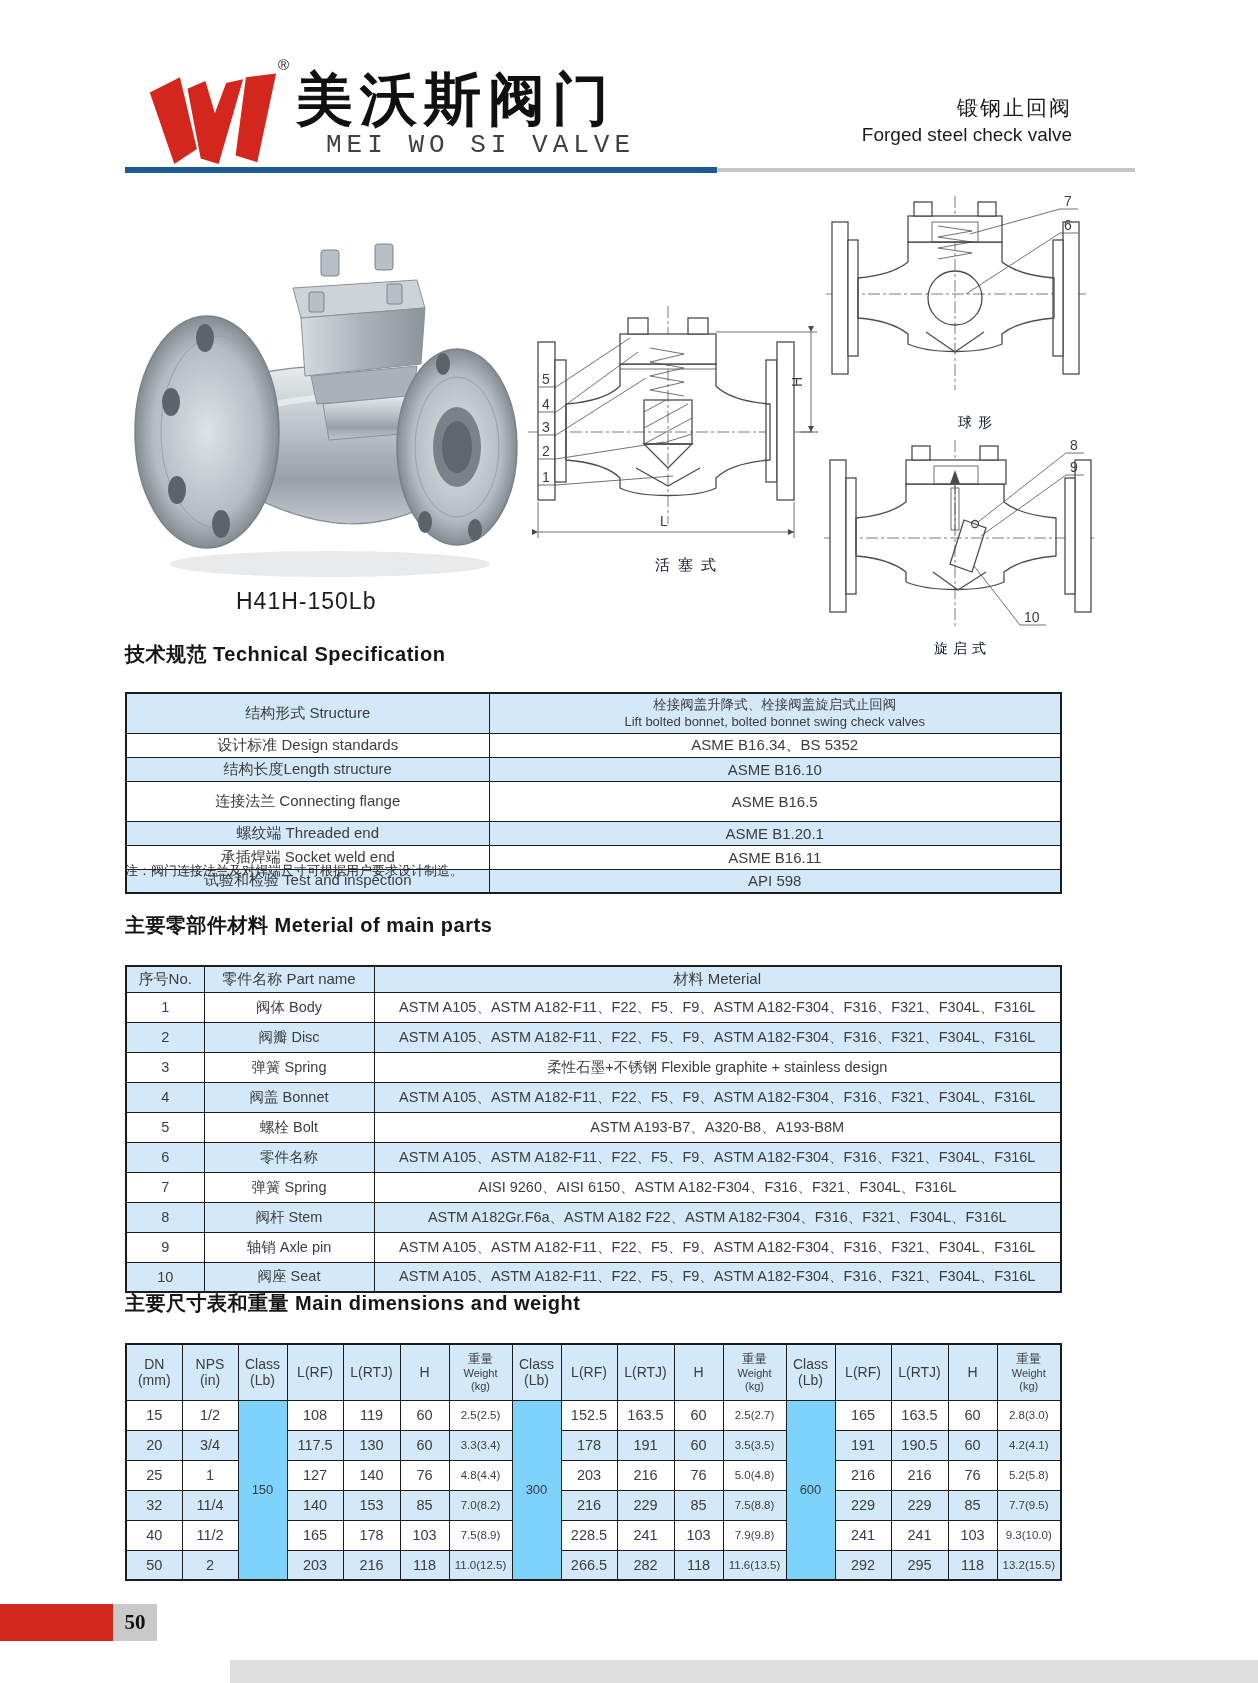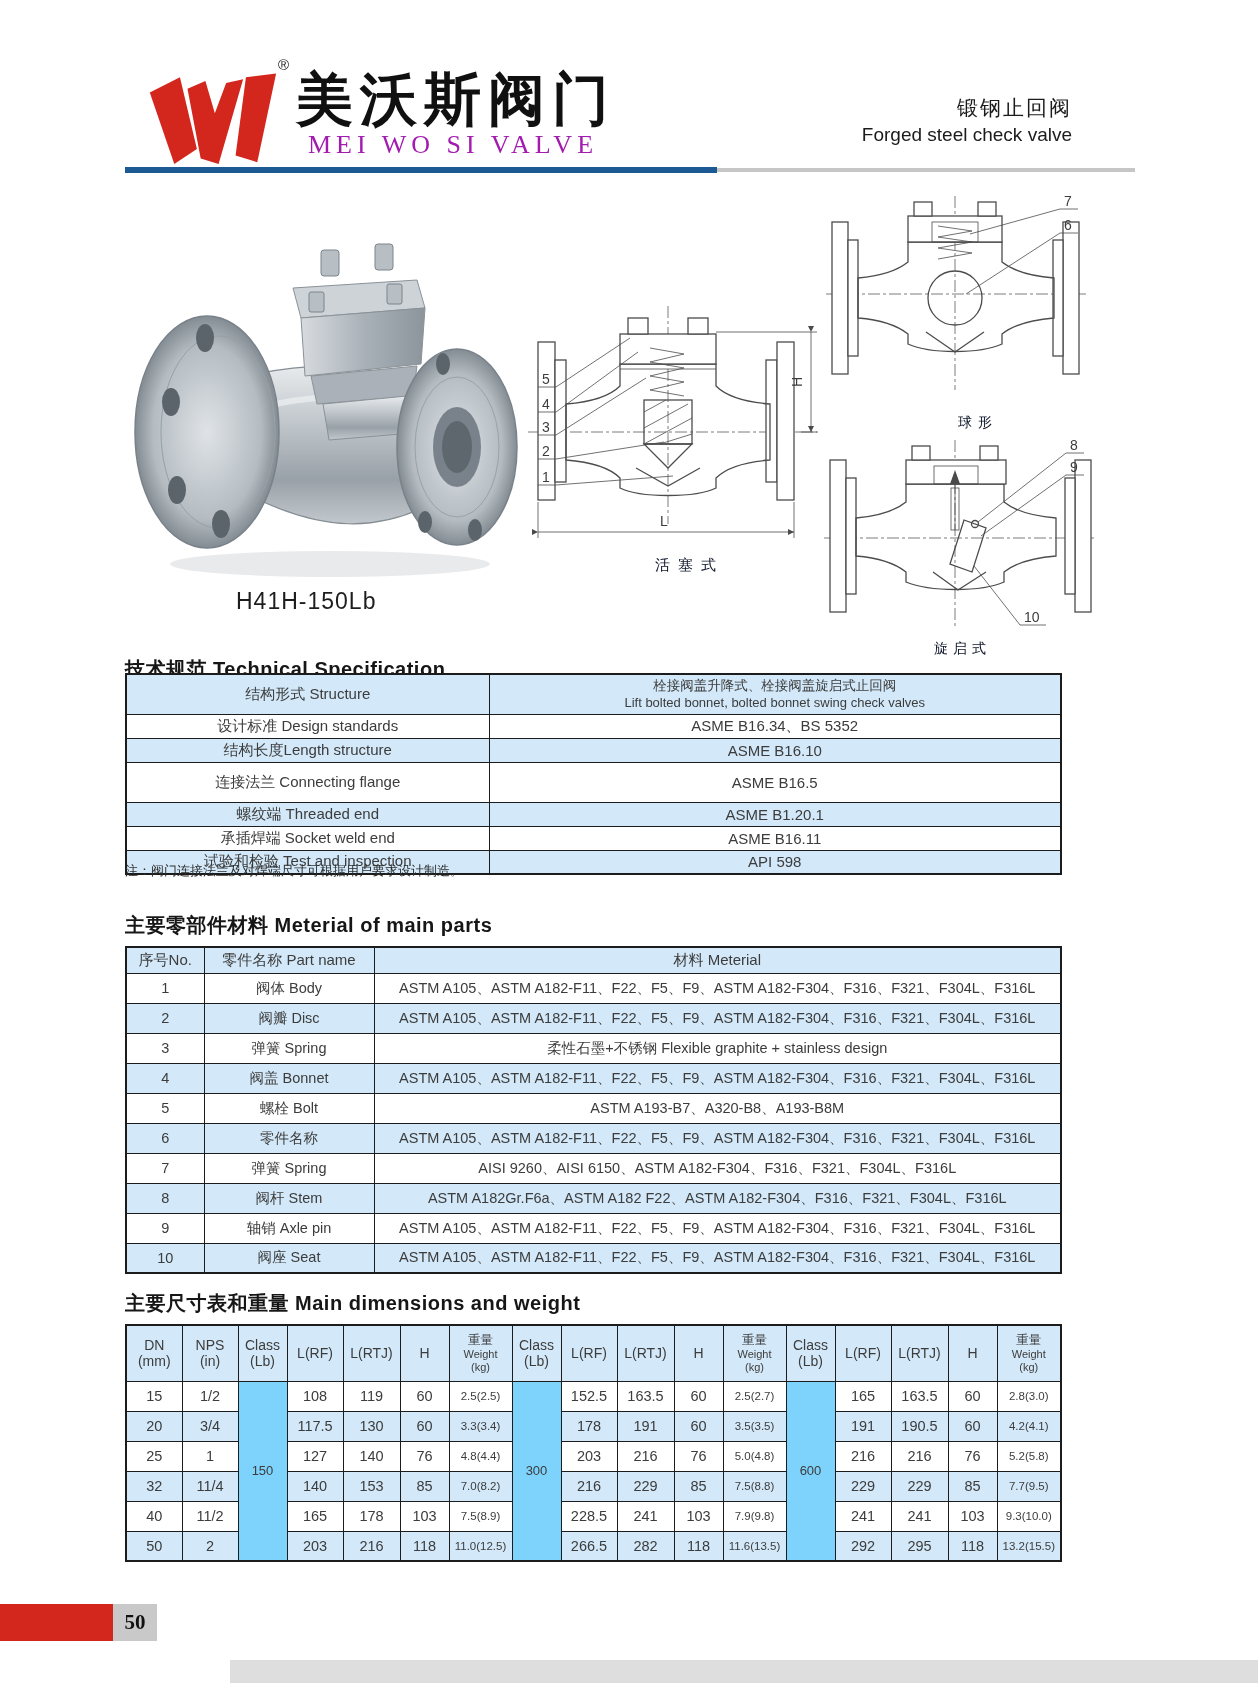--- a/index.html
+++ b/index.html
@@ -3,22 +3,22 @@
 <meta charset="utf-8">
 <style>
   html,body{margin:0;padding:0;background:#ffffff;}
   .page{position:relative;width:1258px;height:1683px;background:#fff;overflow:hidden;
         font-family:"Liberation Sans","DejaVu Sans",sans-serif;color:#222;}
   .abs{position:absolute;}
 
   
   .brand-cn{left:296px;top:62px;font-family:"Liberation Serif","DejaVu Serif",serif;
             font-weight:700;font-size:57px;letter-spacing:7px;color:#101010;}
-  .brand-en{left:308px;top:130px;font-family:Liberation Serif, serif;
-            font-size:26px;letter-spacing:5px;color:#a21caf;}
+  .brand-en{left:326px;top:130px;font-family:Liberation Mono, monospace;
+            font-size:26px;letter-spacing:5px;color:#404040;}
   .reg{left:278px;top:56px;font-size:15px;color:#222;}
   .prod-title{right:186px;top:94px;text-align:right;line-height:27px;color:#1b1b1b;}
   .prod-title .cn{font-size:21px;letter-spacing:2px;}
   .prod-title .en{font-size:19px;}
   .rule-blue{left:125px;top:167px;width:592px;height:6px;background:#1d5a94;}
   .rule-gray{left:717px;top:168px;width:418px;height:4px;background:#c6c6c6;}
 
   
   .model{left:236px;top:588px;font-size:23px;letter-spacing:1px;color:#1d1d1d;}
   .cap{color:#0f172a;}
@@ -30,21 +30,21 @@
   svg.draw .ln{stroke:#4c4c4c;stroke-width:1.3;fill:none;}
   svg.draw .fl{stroke:#4c4c4c;stroke-width:1.3;fill:#ffffff;}
   svg.draw .cl{stroke:#6d6d6d;stroke-width:0.9;fill:none;stroke-dasharray:12 3 3 3;}
   svg.draw .thin{stroke:#4c4c4c;stroke-width:0.8;fill:none;}
   svg.draw text{font-family:"Liberation Sans","DejaVu Sans",sans-serif;font-size:14px;fill:#3c3c3c;}
 
   
   .sec-title{font-size:20px;font-weight:600;color:#161616;letter-spacing:0.5px;}
 
   
-  table.tbl{border-collapse:collapse;table-layout:fixed;border:2.5px solid #1c1c1c;}
+  table.tbl{border-collapse:collapse;table-layout:fixed;border:2.5px solid #1c1c1c;margin-top:19px;}
   table.tbl td,table.tbl th{border:1.5px solid #1c1c1c;padding:0;text-align:center;
        vertical-align:middle;color:#3c3c3c;font-weight:normal;overflow:hidden;}
   .bgB{background:#d3e9f9;}
   .bgW{background:#ffffff;}
 
   .spec-table{width:935px;}
   .spec-table td{font-size:15px;}
   .spec-table .two div{line-height:17px;}
   .spec-table .two .l1{font-size:13.5px;}
   .spec-table .two .l2{font-size:13px;}
@@ -300,21 +300,21 @@
       <line class="thin" x1="248" y1="39" x2="163" y2="100"></line>
     </g>
     <g>
       <text x="206" y="186">10</text>
       <line class="thin" x1="202" y1="189" x2="228" y2="189"></line>
       <line class="thin" x1="202" y1="189" x2="156" y2="130"></line>
     </g>
   </svg>
   <div class="abs cap cap-swing">旋启式</div>
 
-  <div class="abs sec-title" style="left:125px;top:641px;margin-top:15px;">技术规范 Technical Specification</div>
+  <div class="abs sec-title" style="left:125px;top:641px;">技术规范 Technical Specification</div>
 
   <table class="abs tbl spec-table" style="left:125px;top:673px;">
     <colgroup>
         <col style="width:363px">
         <col style="width:572px">
       </colgroup>
     <tbody>
       <tr style="height:40px" class="bgB">
         <td>结构形式 Structure</td>
         <td class="two">

